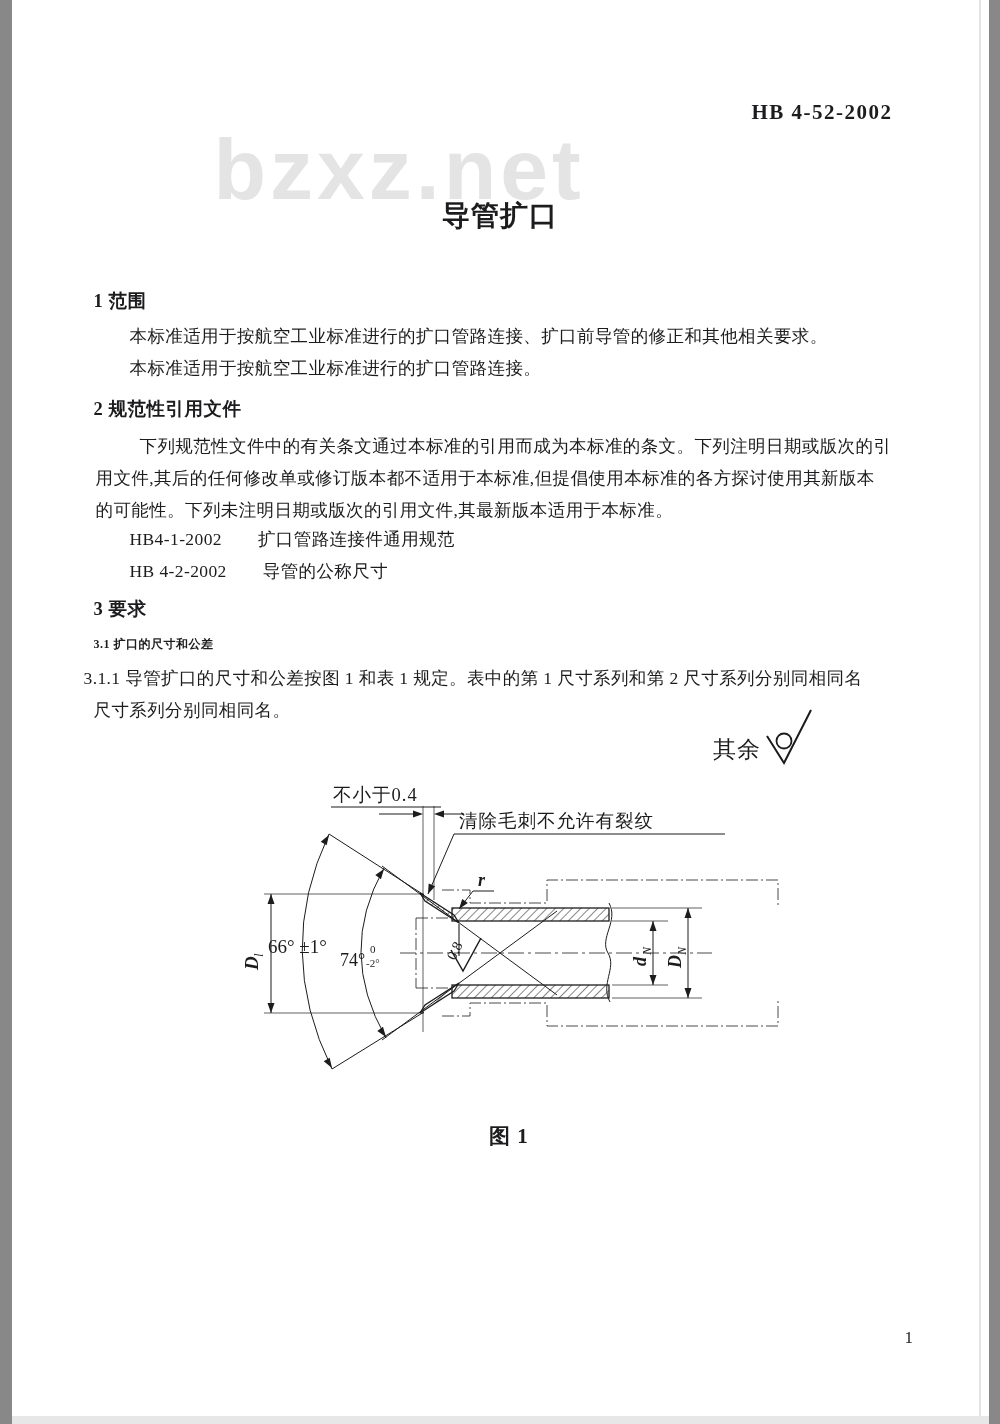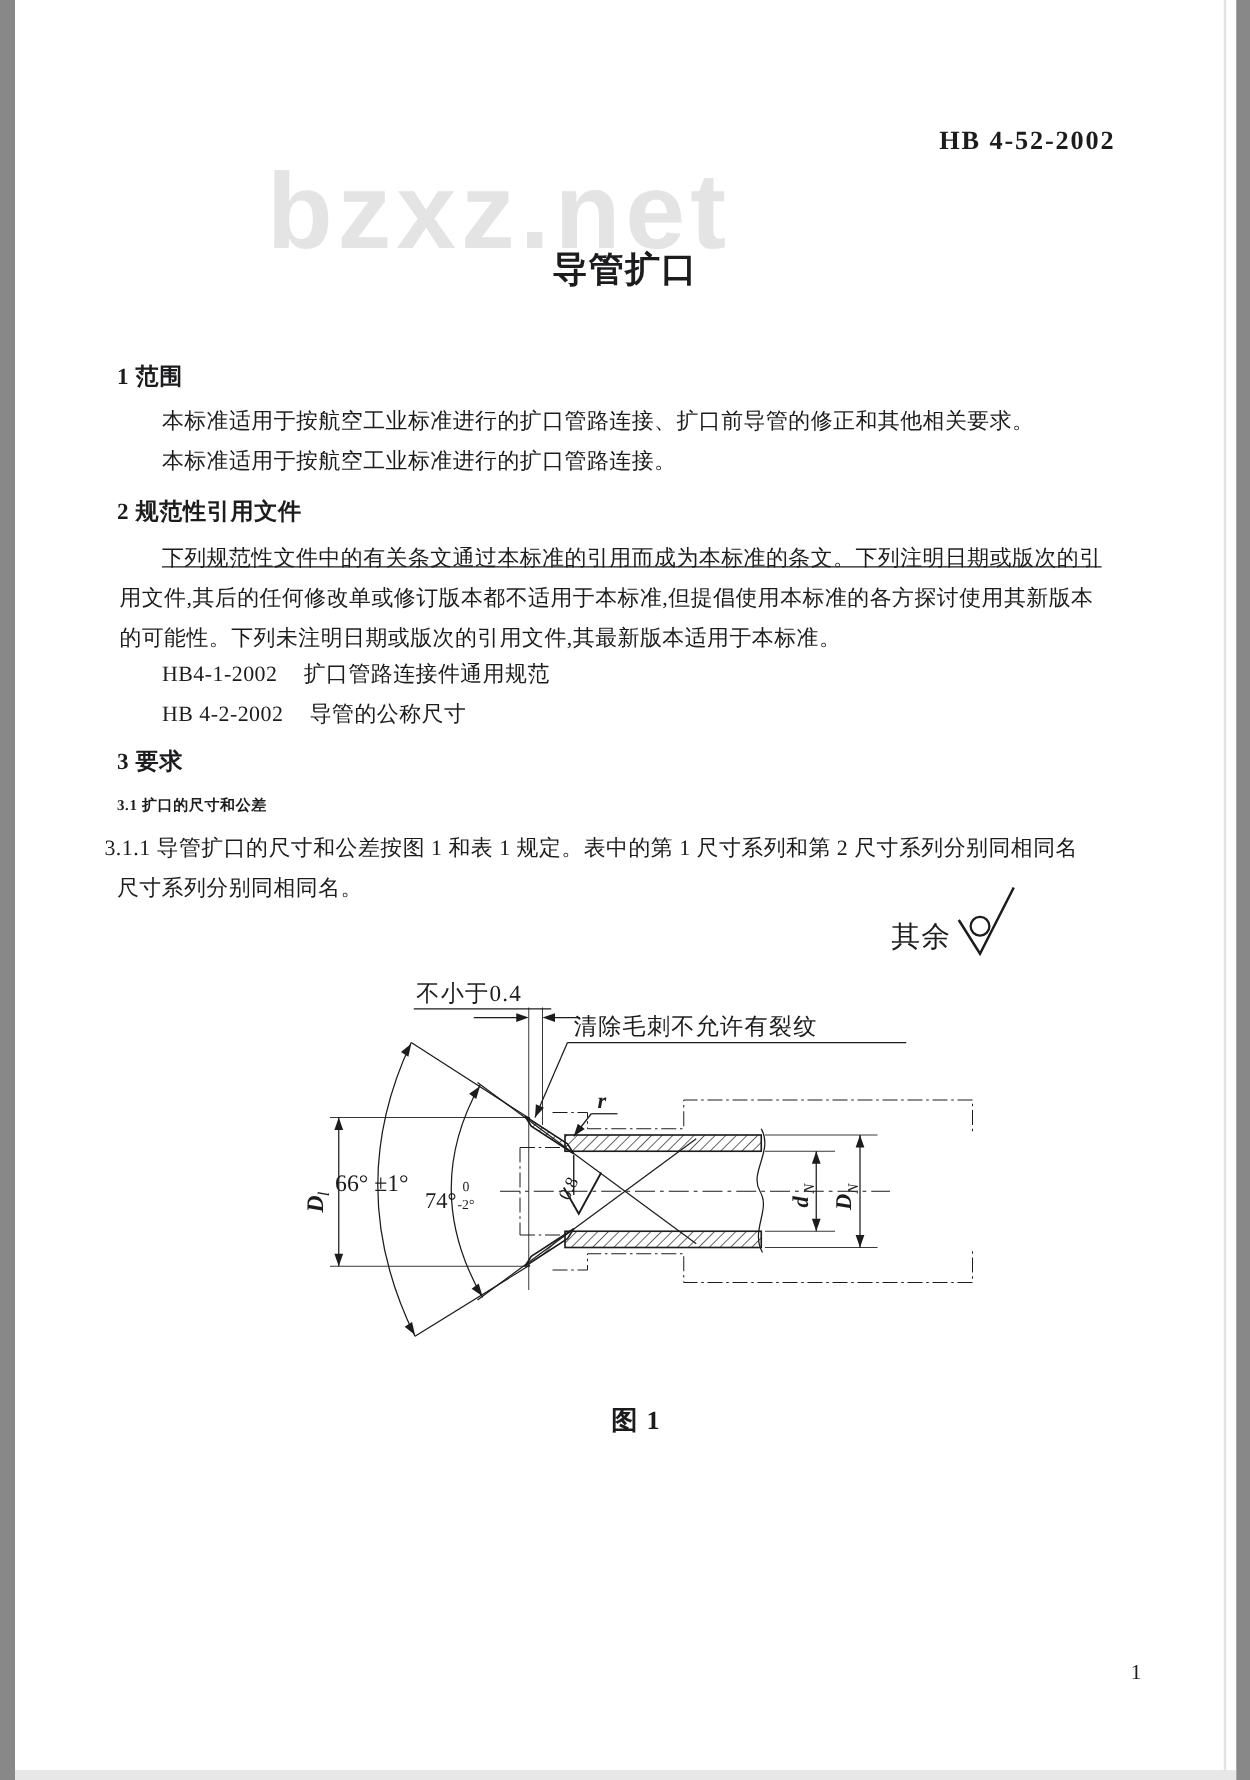--- a/index.html
+++ b/index.html
@@ -10,21 +10,21 @@
   }
   .abs{position:absolute;white-space:nowrap;}
   .doc-number{font-weight:bold;font-size:21px;letter-spacing:1.5px;}
   .watermark{
     font-family:"Liberation Sans",sans-serif;font-weight:bold;
     font-size:86px;color:#e4e4e4;letter-spacing:4px;line-height:1;
   }
   .doc-title{font-weight:bold;font-size:28px;letter-spacing:1px;}
   .h{font-weight:bold;font-size:18.5px;letter-spacing:0.5px;}
   .t{font-size:17.5px;letter-spacing:0.4px;}
-  .ref-title{margin-left:21px;}
+  .ref-title{margin-left:36px;}
   .page-num{font-size:17px;}
   .bottom-bar{position:absolute;left:0;right:0;bottom:0;height:8px;background:#e7e7e7;}
   .right-edge{position:absolute;top:0;bottom:0;width:2px;right:8px;background:#e3e3e3;}
   svg text{font-family:"Liberation Serif",serif;fill:#1c1c1e;}
   svg .cjk{letter-spacing:1px;}
 </style>
 </head>
 <body>
 
 <div class="page">
@@ -33,21 +33,21 @@
 
   <div class="abs watermark" style="top:126px;left:202px;">bzxz.net</div>
 
   <div class="abs doc-title" style="top:197px;left:50%;transform:translateX(-50%);font-family:Liberation Mono, monospace;">导管扩口</div>
 
   <div class="abs h" style="top:288px;left:82px;">1   范围</div>
   <div class="abs t" style="top:324px;left:118px;">本标准适用于按航空工业标准进行的扩口管路连接、扩口前导管的修正和其他相关要求。</div>
   <div class="abs t" style="top:356px;left:118px;">本标准适用于按航空工业标准进行的扩口管路连接。</div>
 
   <div class="abs h" style="top:396px;left:82px;">2   规范性引用文件</div>
-  <div class="abs t" style="top:434px;left:118px;text-decoration:underline;">下列规范性文件中的有关条文通过本标准的引用而成为本标准的条文。下列注明日期或版次的引</div>
+  <div class="abs t" style="top:434px;left:128px;">下列规范性文件中的有关条文通过本标准的引用而成为本标准的条文。下列注明日期或版次的引</div>
   <div class="abs t" style="top:466px;left:84px;">用文件,其后的任何修改单或修订版本都不适用于本标准,但提倡使用本标准的各方探讨使用其新版本</div>
   <div class="abs t" style="top:498px;left:84px;">的可能性。下列未注明日期或版次的引用文件,其最新版本适用于本标准。</div>
   <div class="abs t" style="top:527px;left:118px;">
     <span>HB4-1-2002</span><span class="ref-title">扩口管路连接件通用规范</span>
   </div>
   <div class="abs t" style="top:559px;left:118px;">
     <span>HB 4-2-2002</span><span class="ref-title">导管的公称尺寸</span>
   </div>
 
   <div class="abs h" style="top:596px;left:82px;">3   要求</div>

